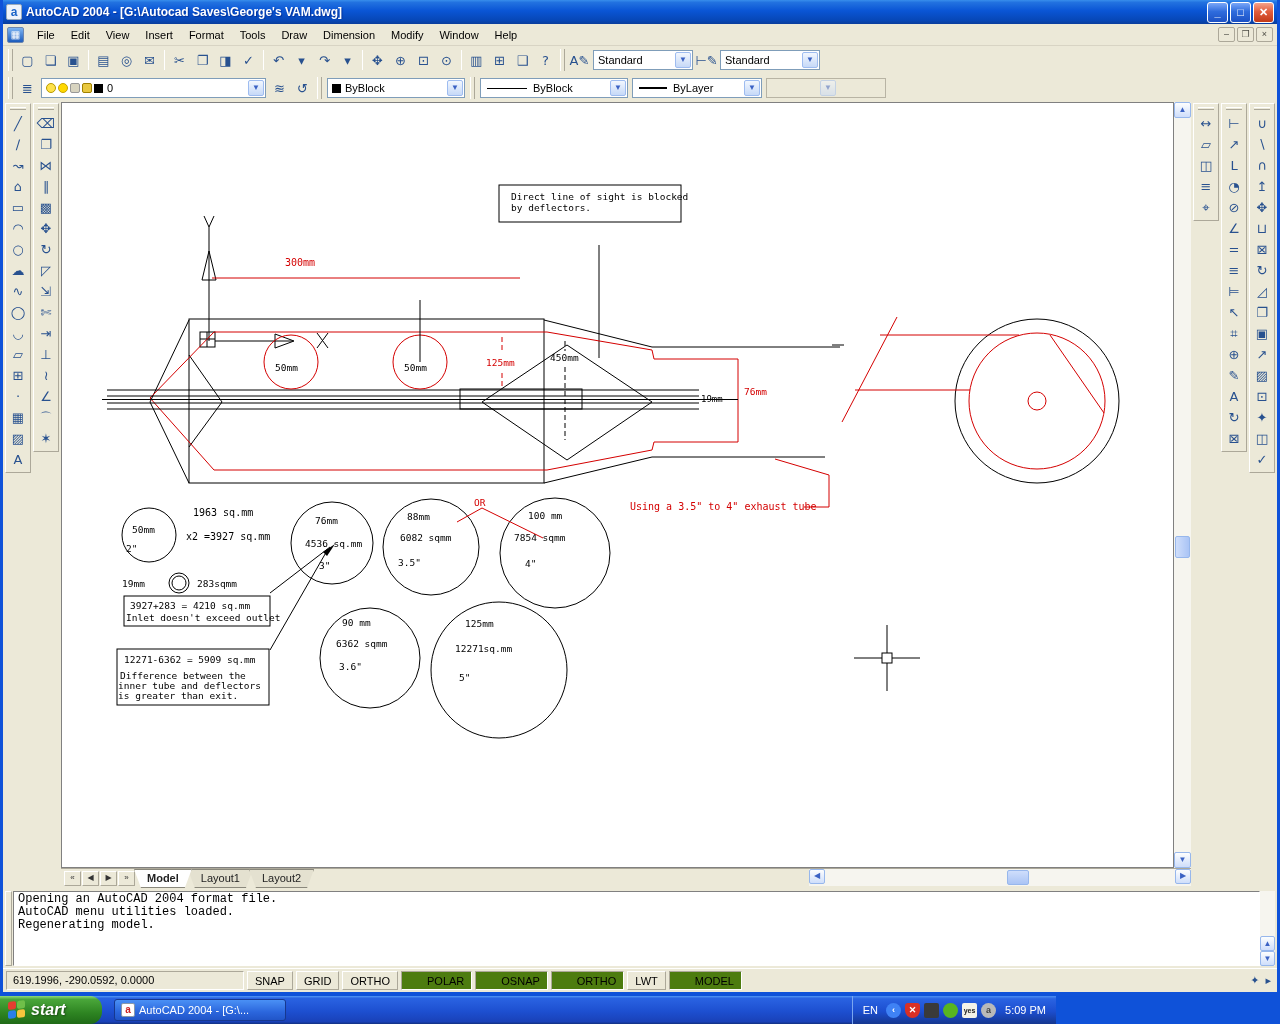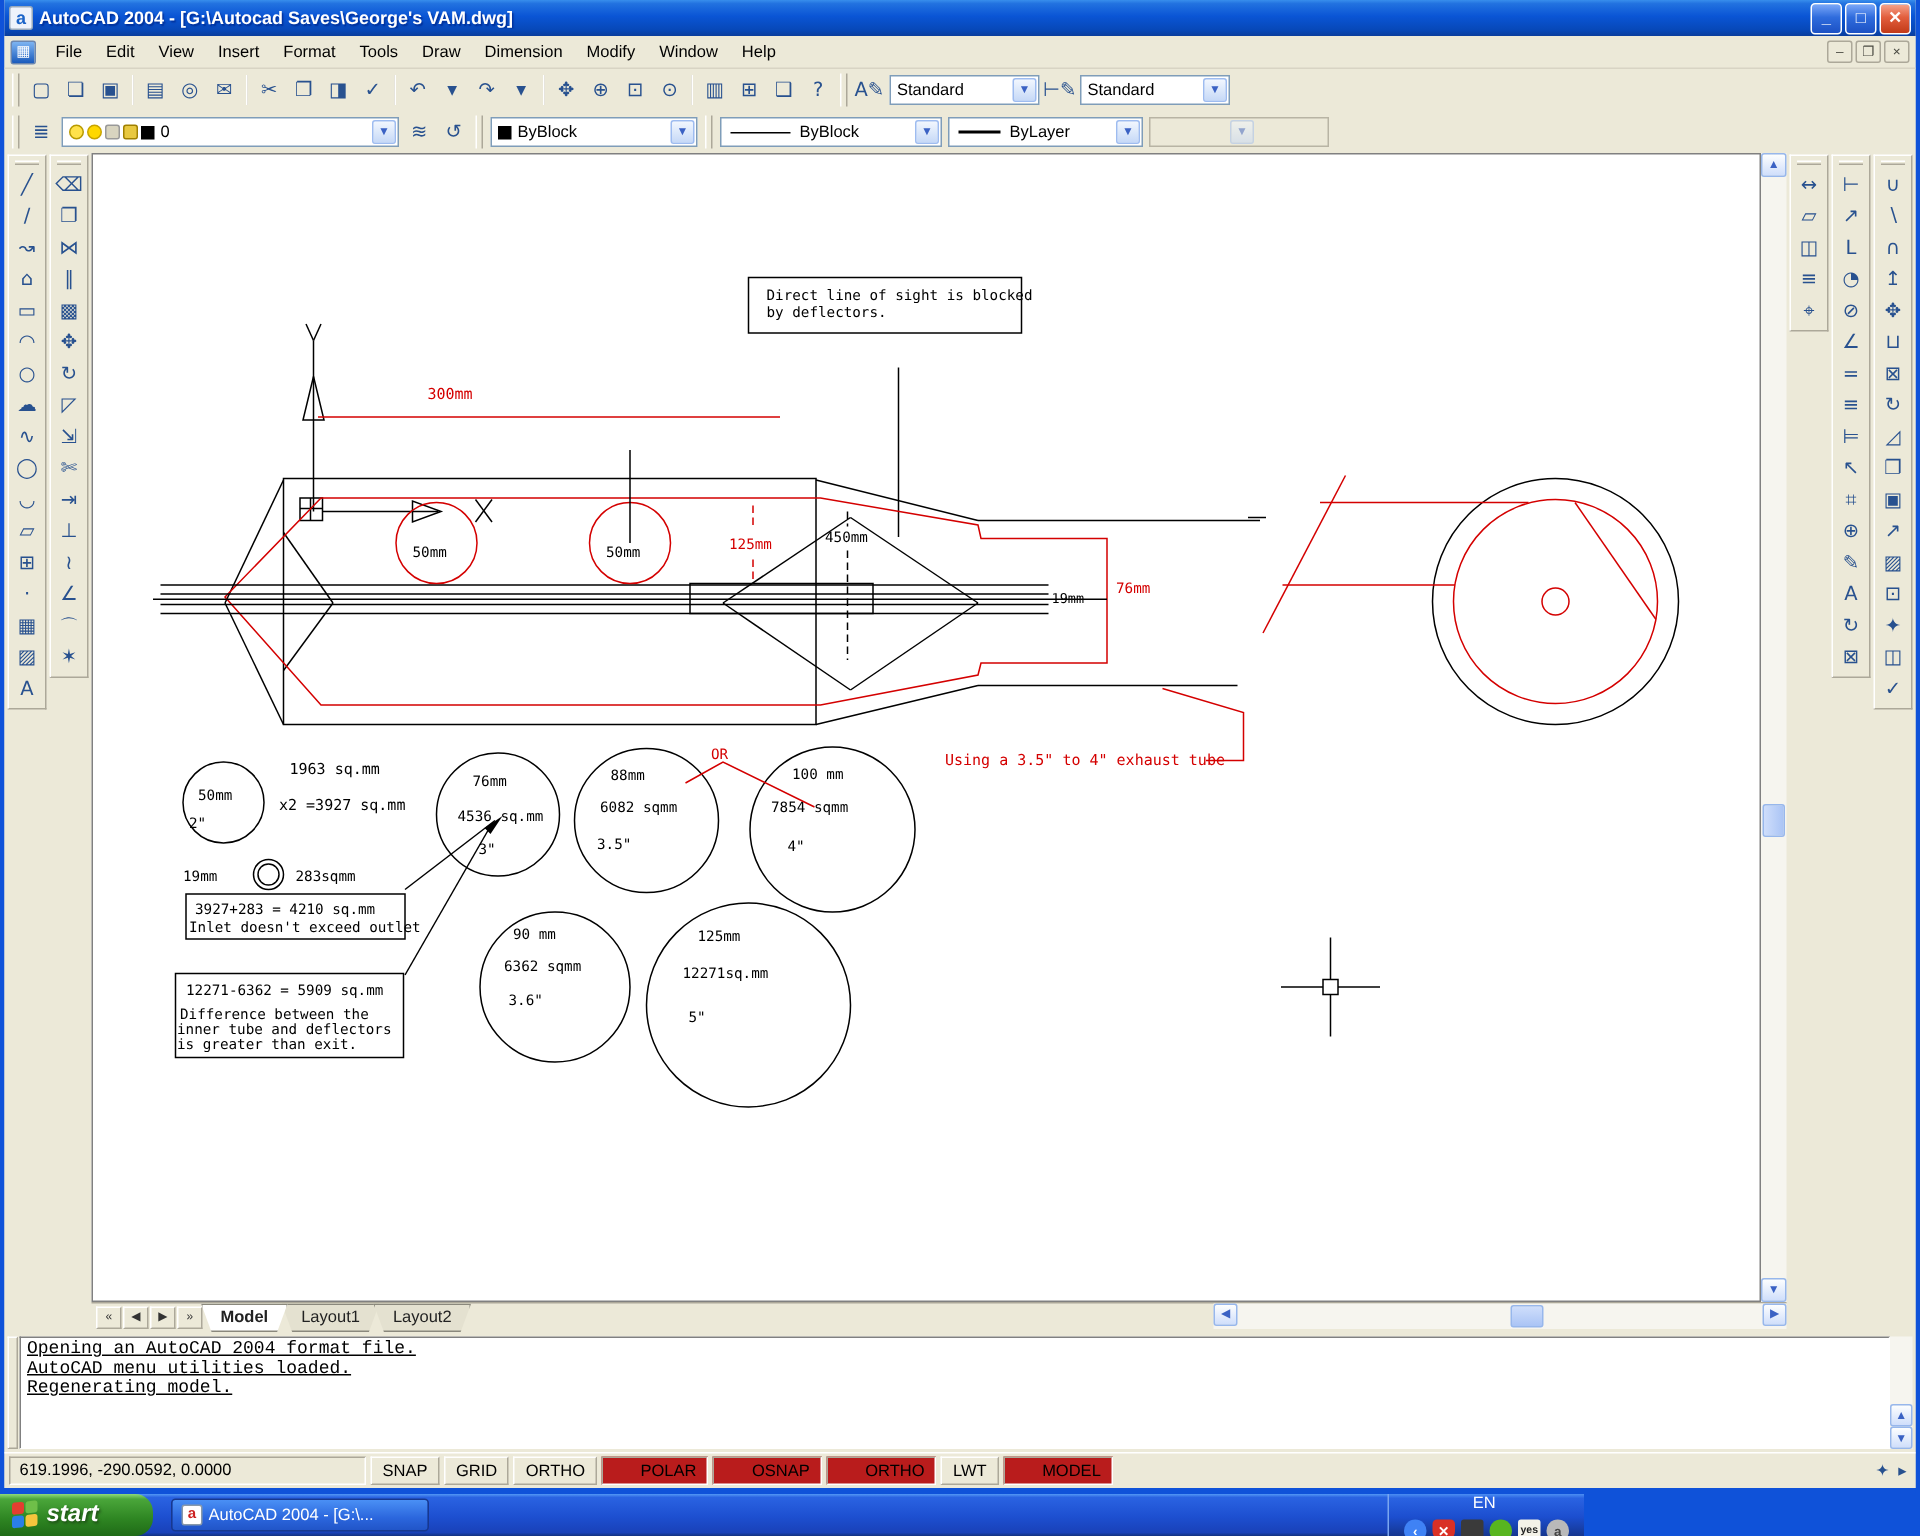--- a/index.html
+++ b/index.html
@@ -86,33 +86,33 @@
     clip-path:polygon(0 0,100% 0,calc(100% - 7px) 100%,7px 100%);
     border:1px solid #8a887c;margin-left:-4px;}
   .tab.active{background:#fff;font-weight:bold;z-index:2;}
   .tabfill{flex:1;}
 
   
   .cmdwrap{flex:0 0 80px;background:#ece9d8;padding:3px 2px 2px;display:flex;}
   .cmdsplit{width:7px;background:#ece9d8;border:1px solid;border-color:#fff #aca899 #aca899 #fff;margin-right:1px;}
   .cmdbox{flex:1;background:#fff;border:1px solid;border-color:#808080 #fff #fff #808080;
     display:flex;flex-direction:column;font-family:"Liberation Mono",monospace;font-size:12px;color:#000;}
-  .cmdhist{flex:1;padding:1px 4px;line-height:13px;text-decoration:underline;}
+  .cmdhist{flex:1;padding:1px 4px;line-height:13px;}
   .cmdprompt{flex:0 0 17px;border-top:1px solid #808080;padding:1px 4px;line-height:14px;}
   .cmdscroll{width:15px;display:flex;flex-direction:column;justify-content:flex-end;background:#f6f5ef;}
   .cmdscroll .sbtn{flex:0 0 14px;}
 
   
   .statusbar{flex:0 0 24px;display:flex;align-items:center;background:#ece9d8;padding:2px 3px;gap:3px;
     border-top:1px solid #fff;}
   .coords{width:238px;height:19px;border:1px solid;border-color:#aca899 #fff #fff #aca899;
     font-size:11px;padding:2px 6px;color:#000;}
   .toggle{height:19px;padding:2px 7px;font-size:11px;background:#ece9d8;color:#000;
     border:1px solid;border-color:#fff #aca899 #aca899 #fff;}
-  .toggle.pressed{border-color:#aca899 #fff #fff #aca899;background:#b91c1c;padding-left:25px;}
+  .toggle.pressed{border-color:#aca899 #fff #fff #aca899;background:#4d7c0f;padding-left:25px;}
   .statusfill{flex:1;}
   .stat-ic{font-size:11px;color:#28518f;padding:0 3px;}
 
   
   .taskbar{position:absolute;left:0;bottom:0;width:1056px;height:28px;
     background:linear-gradient(180deg,#5398f5 0%,#2a63e2 8%,#1d4fd0 55%,#1941b8 92%,#12317f 100%);
     display:flex;align-items:center;}
   .startbtn{height:28px;width:102px;border-radius:0 12px 12px 0;display:flex;align-items:center;
     background:linear-gradient(180deg,#8ed97a 0%,#4aa63a 12%,#2e8522 60%,#1f6a17 100%);
     box-shadow:1px 0 3px #0a2a0a inset? ;padding:0 10px 0 8px;gap:5px;}
@@ -120,21 +120,21 @@
     gap:1px;transform:skewY(-6deg);}
   .flag span{border-radius:2px;}
   .startlabel{color:#fff;font-size:16px;font-weight:bold;font-style:italic;text-shadow:1px 1px 2px #1c4a14;}
   .taskbtn{height:22px;margin-left:12px;width:172px;display:flex;align-items:center;gap:4px;
     background:linear-gradient(180deg,#4a90f5,#2b66dd 60%,#2155c8);border:1px solid #17388f;border-radius:3px;
     padding:0 6px;color:#fff;font-size:11px;}
   .taskbtn .ticon{width:14px;height:14px;background:#fff;border:1px solid #89a;border-radius:2px;
     color:#c22;font-size:10px;font-weight:bold;line-height:12px;text-align:center;}
   .tray{margin-left:auto;height:28px;display:flex;align-items:center;gap:5px;padding:0 10px 0 10px;
     background:linear-gradient(180deg,#4b8ef3 0%,#2a63e2 10%,#1c4ecf 55%,#15368f 100%);
-    border-left:1px solid #7aa6f0;flex-direction:column;}
+    border-left:1px solid #7aa6f0;}
   .tray .lang{color:#fff;font-size:11px;margin-right:3px;}
   .tray-icon{width:15px;height:15px;display:flex;align-items:center;justify-content:center;
     font-size:9px;font-weight:bold;overflow:hidden;}
   .tray .time{color:#fff;font-size:11px;margin-left:4px;}
 
   
   text{font-family:"DejaVu Sans Mono",monospace;fill:#000;}
   .red{fill:none;stroke:#d40000;}
   .blk{fill:none;stroke:#000;}
   .rtx{fill:#d40000;}

